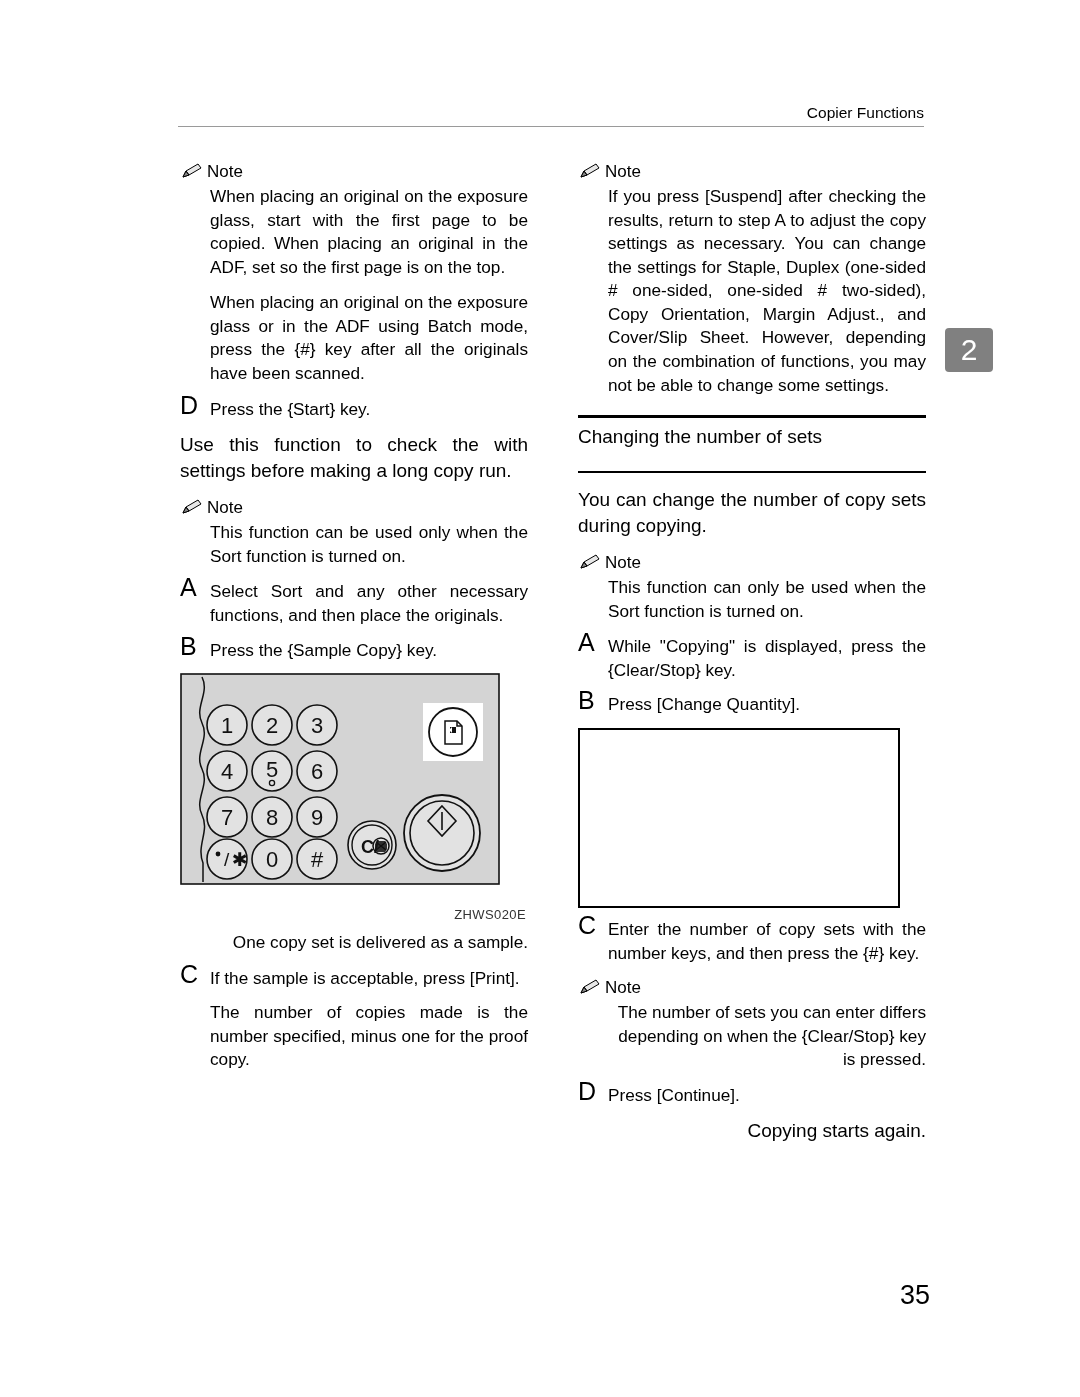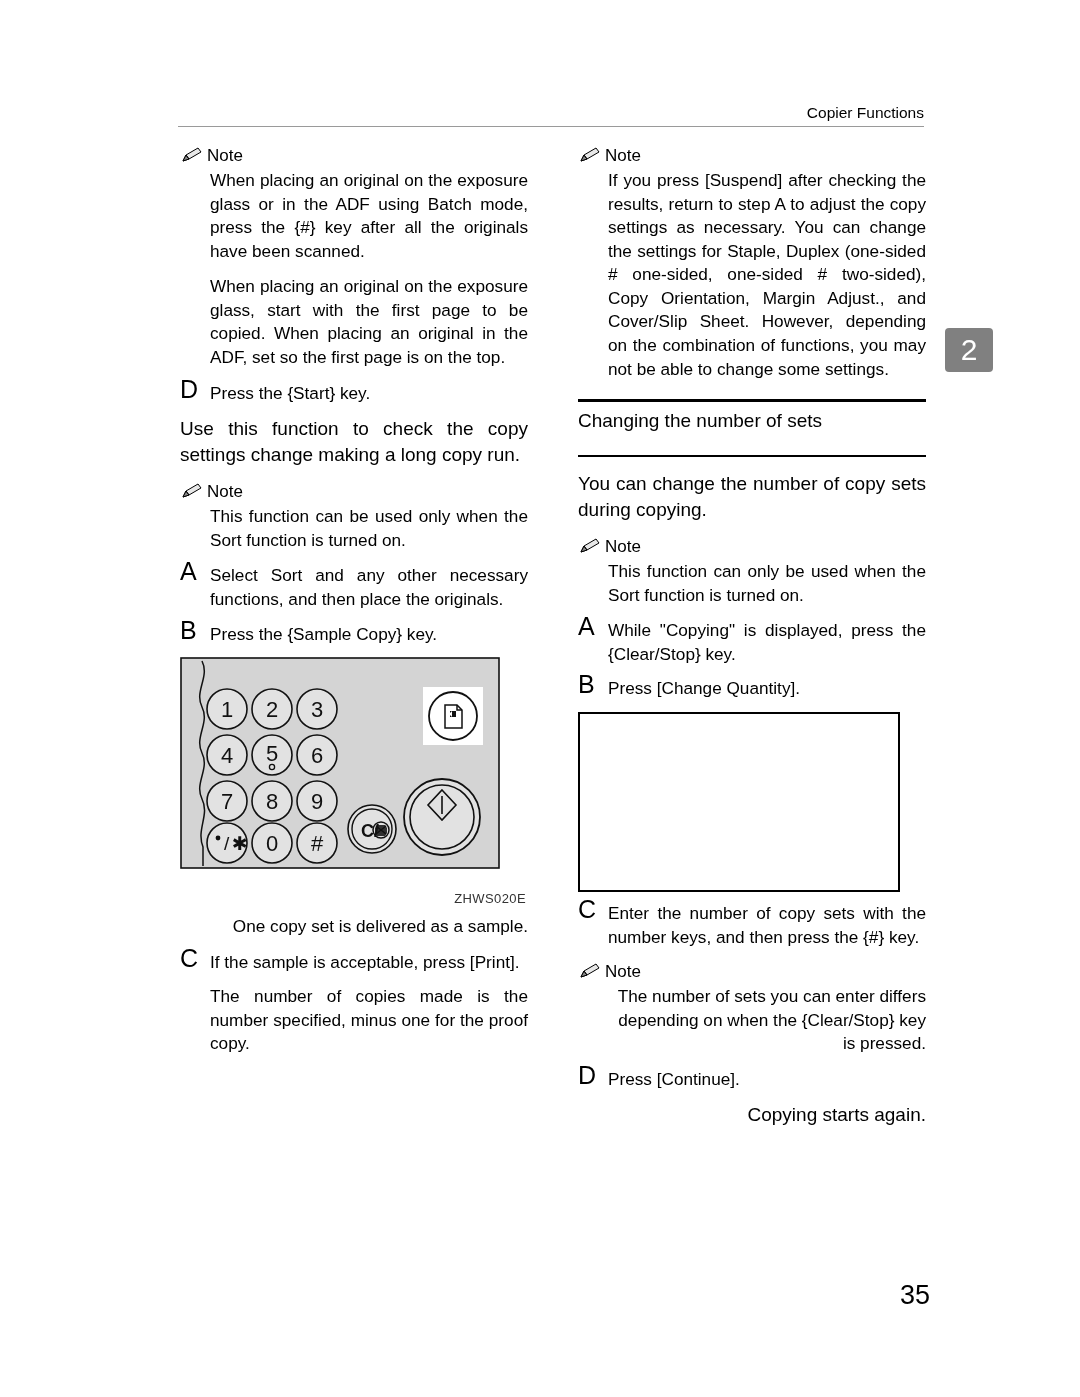--- a/index.html
+++ b/index.html
@@ -42,21 +42,21 @@
     color: #ffffff;
     font-size: 30px;
     line-height: 44px;
     text-align: center;
     font-family: "Liberation Sans", sans-serif;
   }
 
   
   .col {
     position: absolute;
-    top: 144px;
+    top: 160px;
     width: 348px;
     font-size: 17.2px;
     line-height: 1.36;
   }
   .col-left  { left: 180px; }
   .col-right { left: 578px; }
 
   
   .note-head {
     display: flex;
@@ -159,30 +159,30 @@
   <div class="note-head">
     <span class="pencil-icon">
       <svg viewBox="0 0 22 17" width="22" height="17" xmlns="http://www.w3.org/2000/svg">
         <polygon points="3,14 6,8 18,1 21,5 9,12" fill="#e8e8e8" stroke="#000" stroke-width="1"></polygon>
         <polygon points="3,14 6,8 9,12" fill="#8a8a8a" stroke="#000" stroke-width="1"></polygon>
         <line x1="6" y1="8" x2="9" y2="12" stroke="#000" stroke-width="1"></line>
       </svg>
     </span>
     <span>Note</span>
   </div>
+  <div class="note-body">When placing an original on the exposure glass, start with the first page to be copied. When placing an original in the ADF, set so the first page is on the top.</div>
   <div class="note-body">When placing an original on the exposure glass or in the ADF using Batch mode, press the {#} key after all the originals have been scanned.</div>
-  <div class="note-body">When placing an original on the exposure glass, start with the first page to be copied. When placing an original in the ADF, set so the first page is on the top.</div>
 
   <div class="step nojust">
     <span class="step-letter">D</span>
     <span>Press the {Start} key.</span>
   </div>
 
 
-  <div class="para">Use this function to check the copy settings change making a long copy run.</div>
+  <div class="para">Use this function to check the with settings before making a long copy run.</div>
 
   <div class="note-head">
     <span class="pencil-icon">
       <svg viewBox="0 0 22 17" width="22" height="17" xmlns="http://www.w3.org/2000/svg">
         <polygon points="3,14 6,8 18,1 21,5 9,12" fill="#e8e8e8" stroke="#000" stroke-width="1"></polygon>
         <polygon points="3,14 6,8 9,12" fill="#8a8a8a" stroke="#000" stroke-width="1"></polygon>
         <line x1="6" y1="8" x2="9" y2="12" stroke="#000" stroke-width="1"></line>
       </svg>
     </span>
     <span>Note</span>

